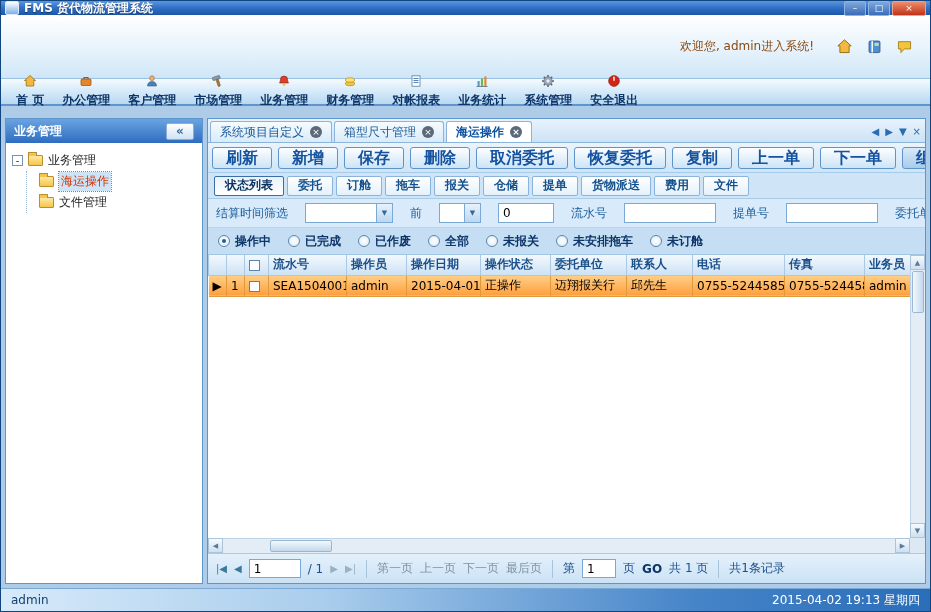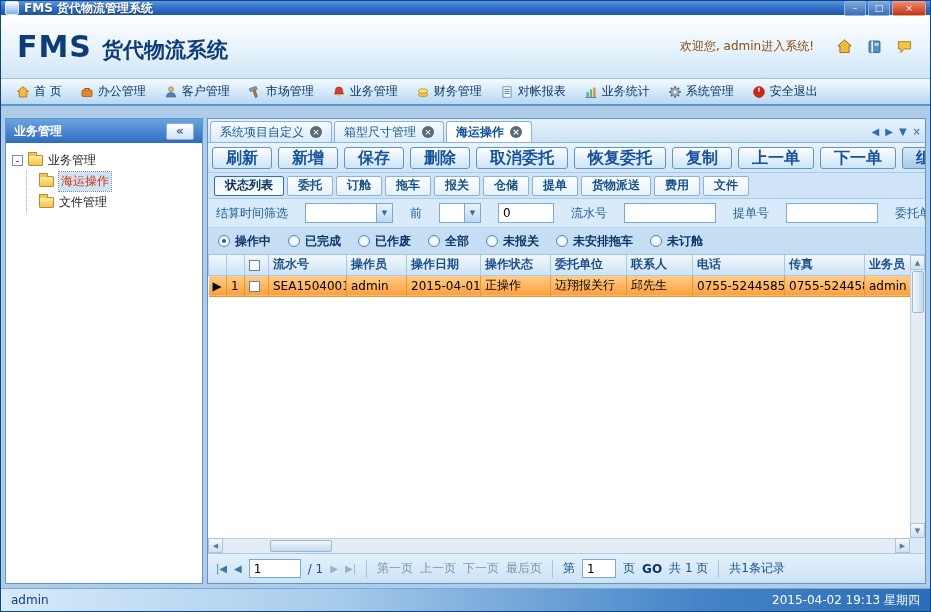--- a/index.html
+++ b/index.html
@@ -17,21 +17,21 @@
   .header { height:64px; background:linear-gradient(180deg,#ffffff 0%,#e7f3fc 55%,#cfe6f7 100%); border-bottom:1px solid #9cc0e0; display:flex; align-items:center; padding:0 16px; }
   .logo { display:flex; align-items:baseline; gap:10px; color:#0d3c78; }
   .logo-fms { font-size:30px; font-weight:bold; letter-spacing:1px; }
   .logo-sub { font-size:21px; font-weight:bold; }
   .welcome { margin-left:auto; color:#8a4a10; font-size:12px; }
   .header-icons { display:flex; gap:10px; margin-left:20px; align-items:center; }
   .hicon { width:20px; height:20px; display:flex; align-items:center; justify-content:center; cursor:pointer; }
 
   
   .menubar { height:27px; background:linear-gradient(180deg,#f4fafe,#d2e8f9 55%,#b9d8f0); border-bottom:2px solid #5e96cc; display:flex; align-items:center; padding:0 6px; }
-  .menu-item { display:flex; align-items:center; gap:4px; padding:3px 9px; font-weight:normal; color:#0d3568; cursor:pointer; white-space:nowrap; }
+  .menu-item { display:flex; align-items:center; gap:4px; padding:3px 9px; font-weight:bold; color:#0d3568; cursor:pointer; white-space:nowrap;flex-direction:column; }
   .micon { width:14px; height:14px; display:flex; }
 
   
   .body { position:absolute; top:113px; left:0; right:0; bottom:23px; display:flex; gap:4px; padding:4px; }
 
   
   .sidebar { width:198px; display:flex; flex-direction:column; border:1px solid #5e96cc; background:#fff; }
   .sidebar-header { height:24px; flex:none; background:linear-gradient(180deg,#6aa4e0,#2e6cc0); color:#fff; font-weight:bold; display:flex; align-items:center; padding:0 8px; }
   .collapse-btn { margin-left:auto; width:28px; height:17px; background:linear-gradient(#ffffff,#cfe2f4); border:1px solid #8ab0d8; border-radius:2px; color:#35689c; display:flex; align-items:center; justify-content:center; font-size:12px; line-height:1; cursor:pointer; }
   .tree { flex:1; padding:7px 6px; background:#fff; overflow:hidden; }
@@ -112,24 +112,20 @@
 
   <div class="titlebar">
     <span class="app-icon"></span>
     <span class="win-title">FMS 货代物流管理系统</span>
     <span class="winbtn">–</span>
     <span class="winbtn">□</span>
     <span class="winbtn close">×</span>
   </div>
 
   <div class="header">
-    <div class="logo">
-      <span class="logo-fms">FMS</span>
-      <span class="logo-sub">货代物流系统</span>
-    </div>
     <span class="welcome">欢迎您, admin进入系统!</span>
     <div class="header-icons">
       <span class="hicon">
           <svg width="17" height="17" viewBox="0 0 14 14">
             <path d="M7 1.5 12.5 6.5H10.8V12H3.2V6.5H1.5Z" fill="#f2b93e" stroke="#9a6c12" stroke-width="0.8"></path>
           </svg>
         </span>
       <span class="hicon">
           <svg width="17" height="17" viewBox="0 0 14 14">
             <rect x="2.5" y="2.5" width="9" height="9.5" rx="1" fill="#4f8fd5" stroke="#2a5a8a" stroke-width="0.7"></rect>

